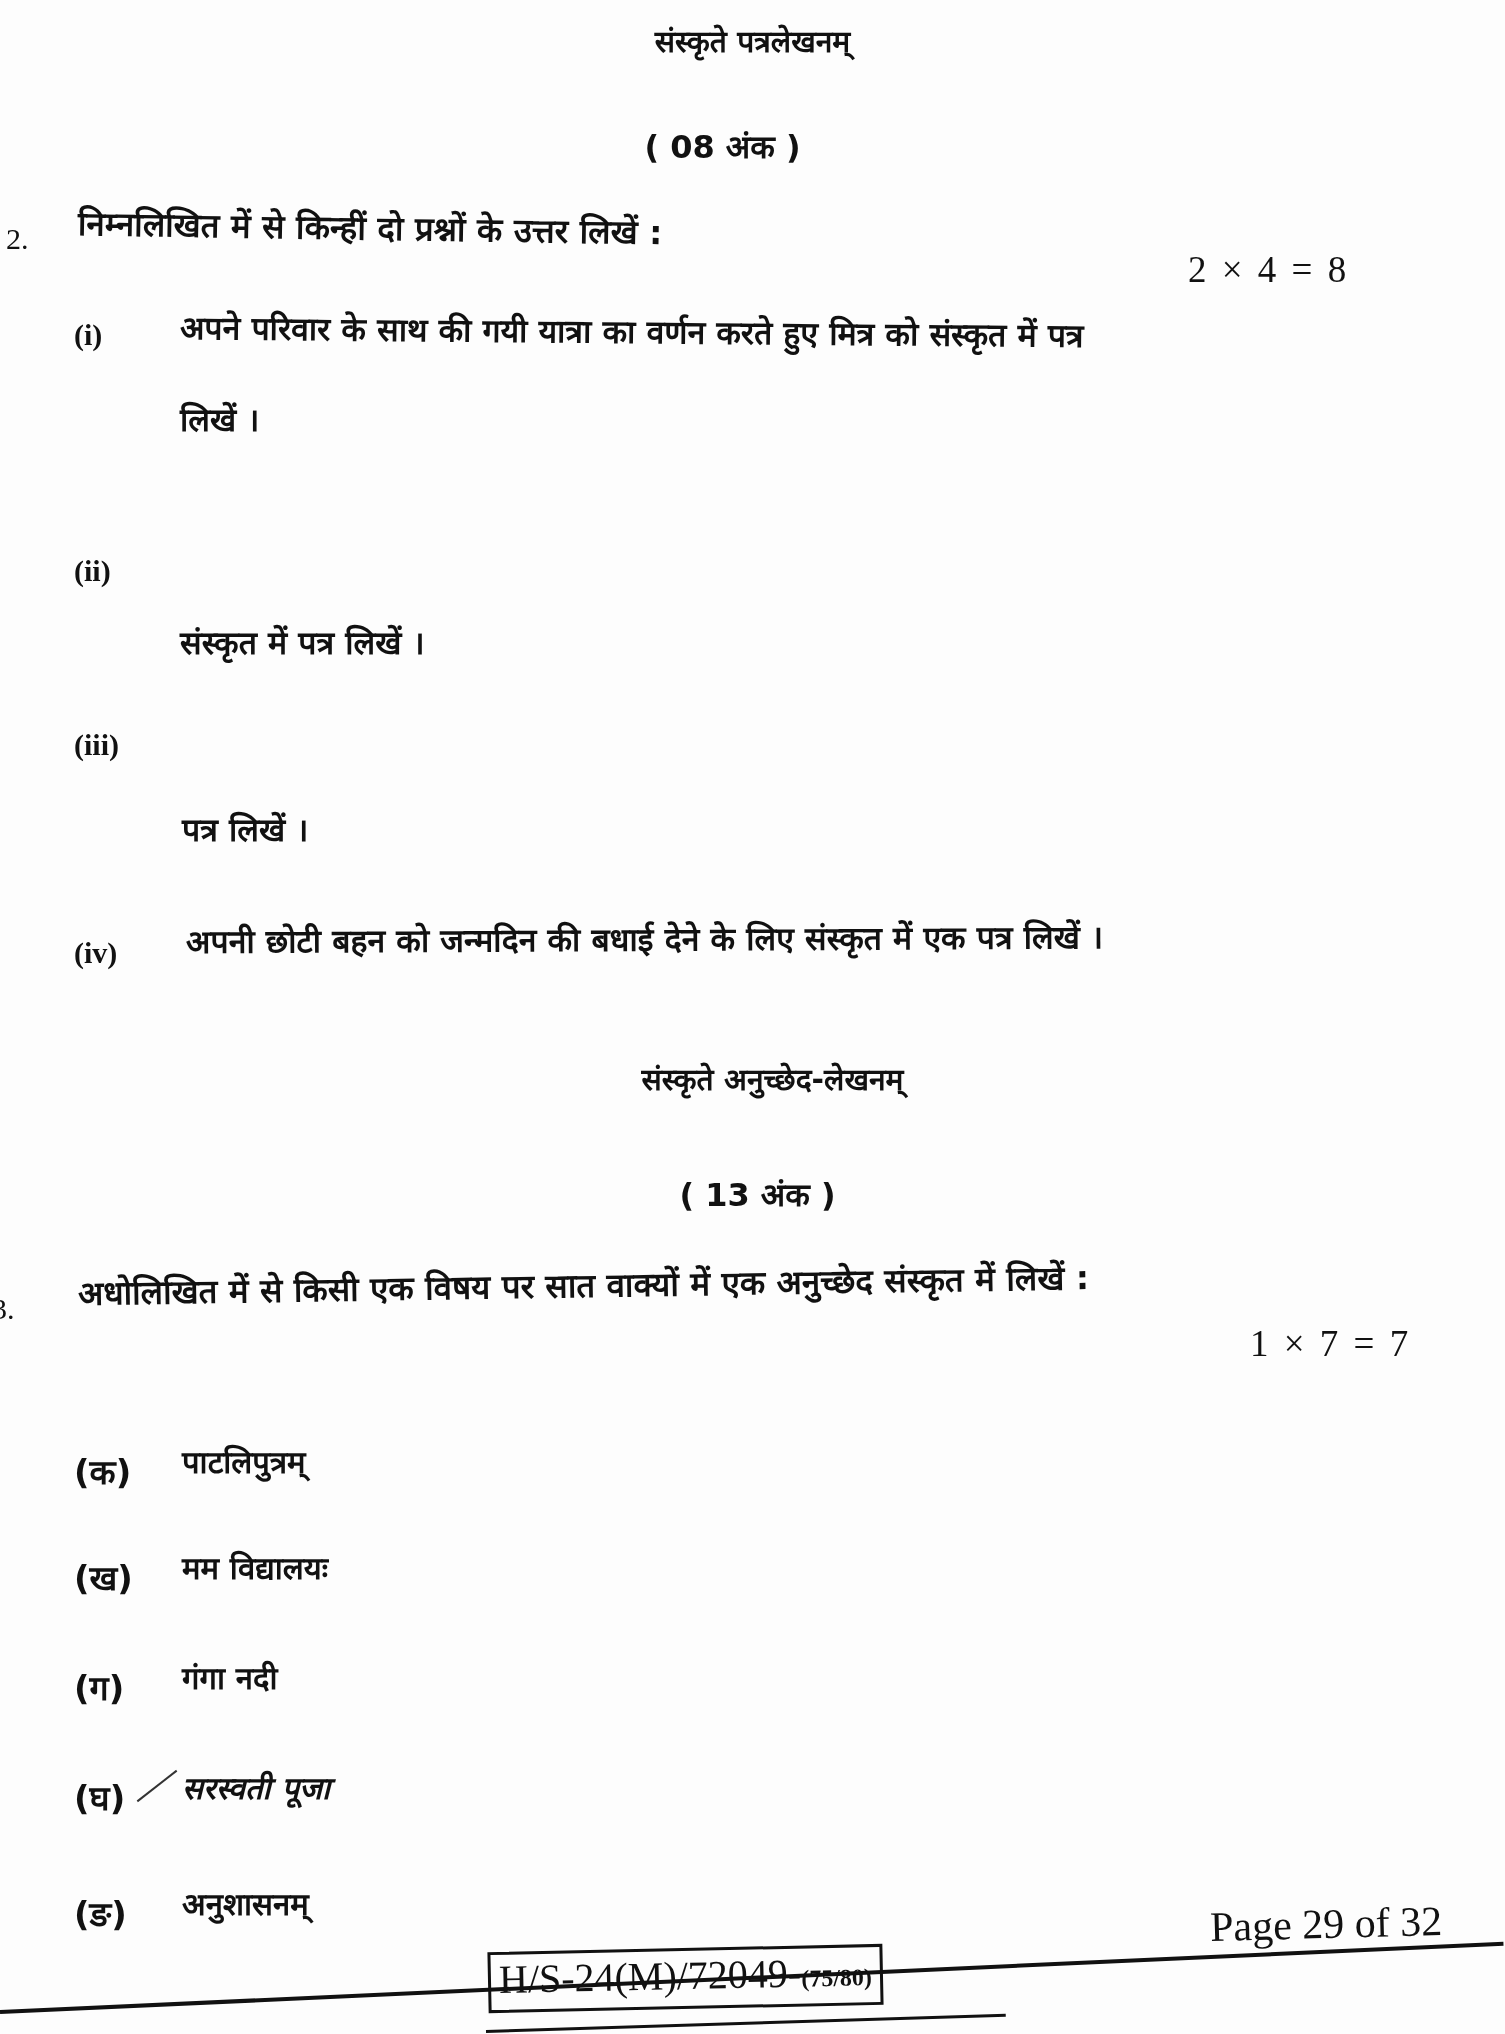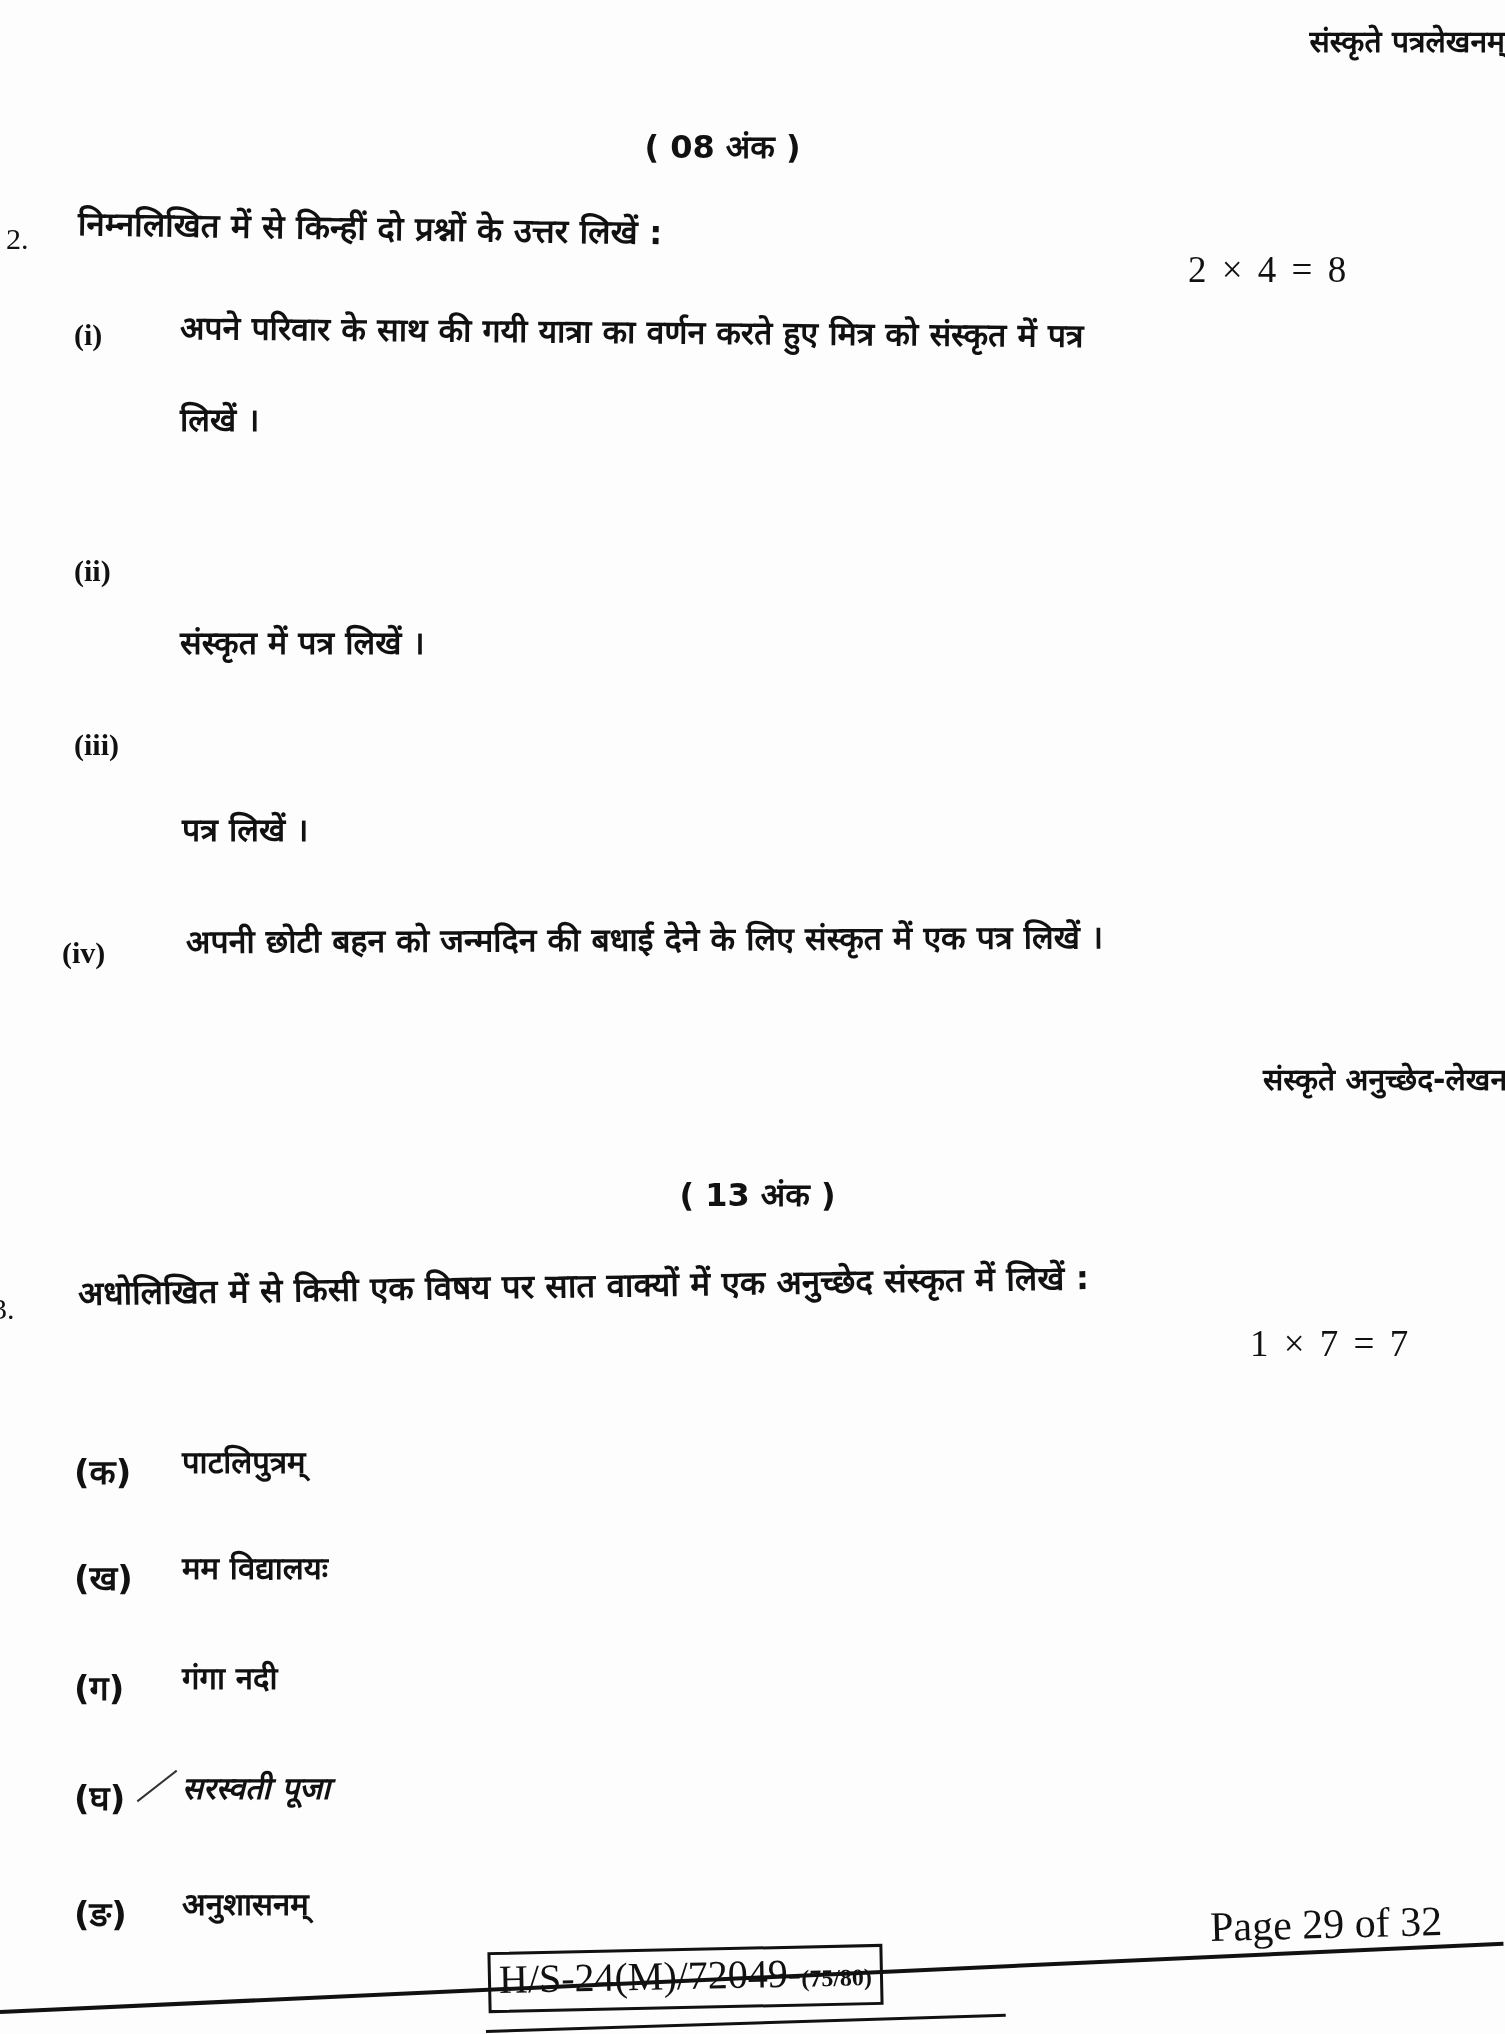--- a/index.html
+++ b/index.html
@@ -18,21 +18,21 @@
     .page {
       position: absolute;
       left: 0; top: 0;
       width: 1505px; height: 2034px;
       background: #fdfdfd;
     }
     .abs { position: absolute; white-space: nowrap; }
     .heading {
       font-weight: bold;
       font-size: 30px;
-      text-align: right;
+      text-align: center;
       width: 1505px;
       left: 0;
     }
     .marks-heading {
       font-weight: bold;
       font-size: 32px;
       text-align: center;
       width: 1505px;
       left: 0;
     }
@@ -121,21 +121,21 @@
   <div class="abs sub-label" style="left:74px; top:318px;">(i)</div>
   <div class="abs sub-text" style="left:180px; top:312px; transform:rotate(0.5deg); transform-origin:left;">अपने परिवार के साथ की गयी यात्रा का वर्णन करते हुए मित्र को संस्कृत में पत्र</div>
   <div class="abs sub-text" style="left:180px; top:404px;">लिखें ।</div>
 
   <div class="abs sub-label" style="left:74px; top:554px;text-align:center;">(ii)</div>
   <div class="abs sub-text" style="left:180px; top:627px;">संस्कृत में पत्र लिखें ।</div>
 
   <div class="abs sub-label" style="left:74px; top:728px;">(iii)</div>
   <div class="abs sub-text" style="left:182px; top:814px;">पत्र लिखें ।</div>
 
-  <div class="abs sub-label" style="left:62px; top:936px;">(iv)</div>
+  <div class="abs sub-label" style="left:74px; top:936px;">(iv)</div>
   <div class="abs sub-text" style="left:186px; top:926px; transform:rotate(-0.3deg); transform-origin:left;">अपनी छोटी बहन को जन्मदिन की बधाई देने के लिए संस्कृत में एक पत्र लिखें ।</div>
 
   <div class="abs heading" style="top:1058px; left:20px;">संस्कृते अनुच्छेद-लेखनम्</div>
   <div class="abs marks-heading" style="top:1172px; left:5px;">( 13 अंक )</div>
 
   <div class="abs q-num" style="left:-8px; top:1292px;">3.</div>
   <div class="abs q-text" style="left:78px; top:1270px; transform:rotate(-0.9deg); transform-origin:left;">अधोलिखित में से किसी एक विषय पर सात वाक्यों में एक अनुच्छेद संस्कृत में लिखें :</div>
   <div class="abs marks" style="left:1250px; top:1322px;">1 × 7 = 7</div>
 
   <div class="abs opt-label" style="left:74px; top:1448px;">(क)</div>

